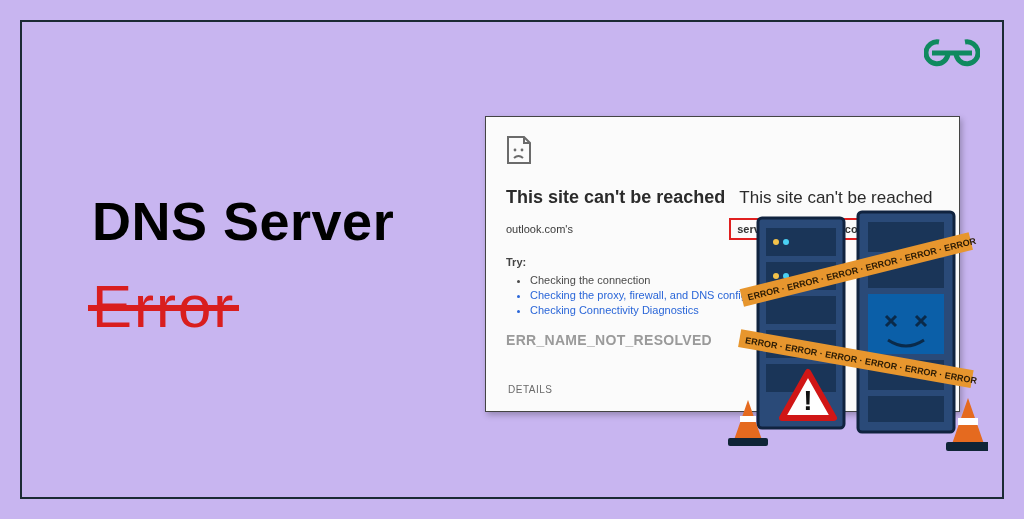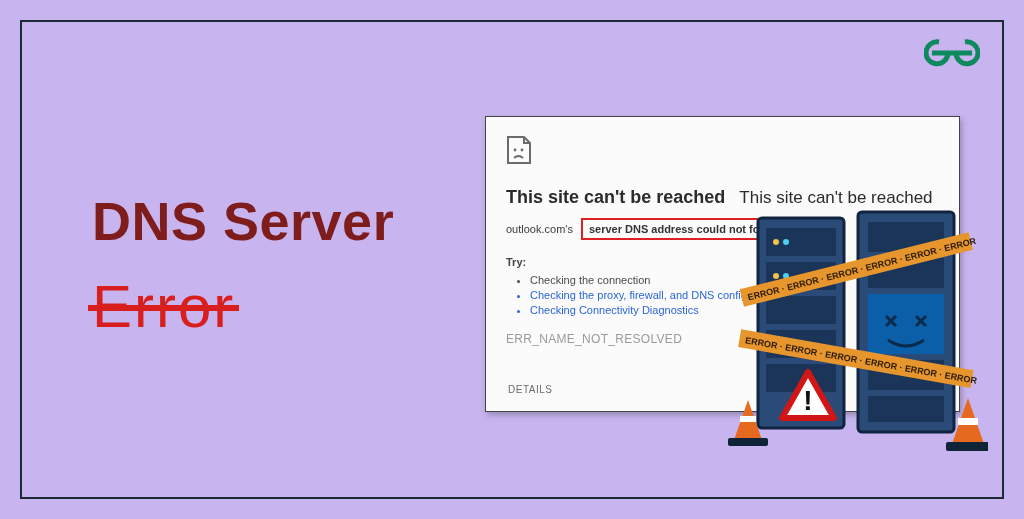--- a/index.html
+++ b/index.html
@@ -22,21 +22,21 @@
     width: 56px; height: 34px;
   }
   .title {
     position: absolute;
     left: 92px; top: 190px;
     font-family: "Trebuchet MS","Segoe UI",Arial,sans-serif;
   }
   .title .line1 {
     font-size: 54px;
     font-weight: 700;
-    color: #7f1d1d;
+    color: #000000;
     letter-spacing: 0.5px;
   }
   .title .line2 {
     font-size: 60px;
     font-weight: 400;
     color: #d91e1e;
     position: relative;
     display: inline-block;
     margin-top: 20px;
     letter-spacing: 2px;
@@ -78,20 +78,21 @@
     font-size: 17px;
     color: #2b2b2b;
   }
   .subline {
     font-size: 11px;
     color: #3a3a3a;
     display: flex;
     align-items: center;
     gap: 8px;
     margin-bottom: 16px;
+    justify-content: space-between;
   }
   .redbox {
     border: 2px solid #e02020;
     padding: 3px 6px;
     font-size: 11px;
     color: #333;
     font-weight: 600;
   }
   .try {
     font-size: 11px;
@@ -102,23 +103,24 @@
   .bullets {
     list-style: disc;
     margin-left: 24px;
     font-size: 11px;
     color: #4a4a4a;
   }
   .bullets li { margin: 3px 0; }
   .bullets .link { color: #2a66d8; }
   .errcode {
     margin-top: 16px;
-    font-size: 12px;
+    font-size: 14px;
     color: #9a9a9a;
     letter-spacing: 0.3px;
+    font-weight: bold;
   }
   .details {
     position: absolute;
     left: 22px; bottom: 16px;
     font-size: 10px;
     color: #6a6a6a;
     letter-spacing: 0.5px;
     margin-top: 20px;
   }
   .servers {

